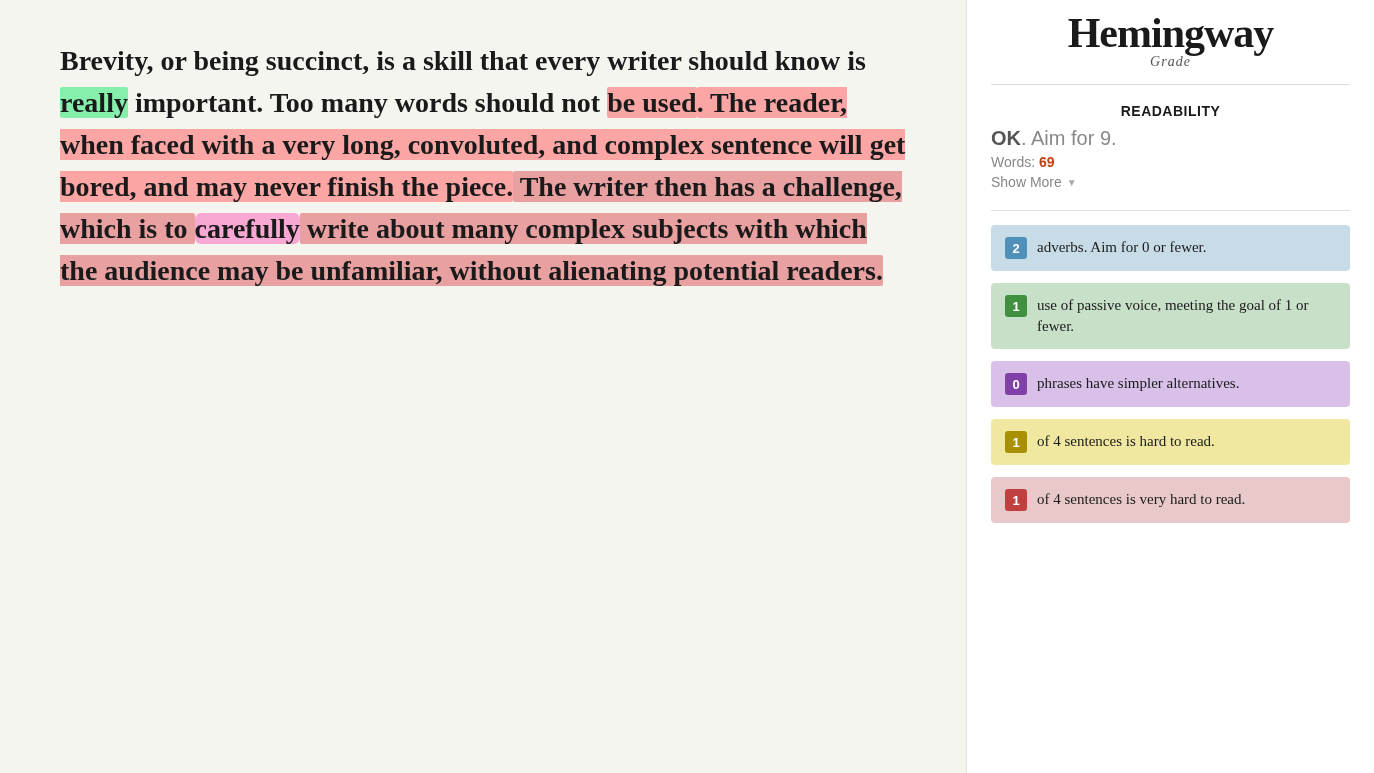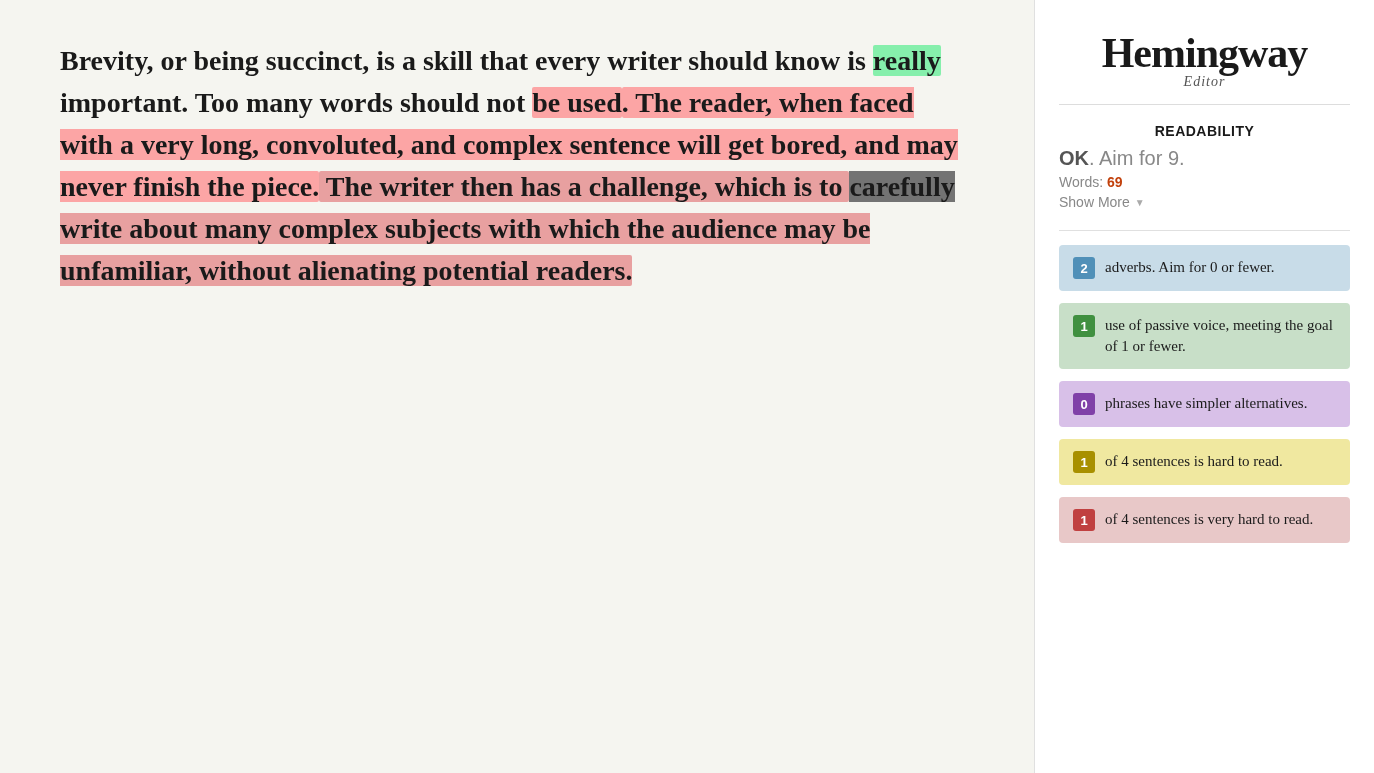--- a/index.html
+++ b/index.html
@@ -35,30 +35,30 @@
     }
     .highlight-yellow {
       background-color: #fca5a5;
       border-radius: 2px;
     }
     .highlight-red {
       background-color: #e8a0a0;
       border-radius: 2px;
     }
     .highlight-purple {
-      background-color: #737373;
-      border-radius: 0;
+      background-color: #f9a8d4;
+      border-radius: 6px;
     }
 
     
     .sidebar {
-      width: 340px;
+      width: 408px;
       background: #ffffff;
       border-left: 1px solid #e0e0e0;
-      padding: 32px 24px;
+      padding: 12px 24px;
       overflow-y: auto;
     }
 
     .app-title {
       text-align: center;
       margin-bottom: 18px;
       padding-bottom: 14px;
       border-bottom: 1px solid #ddd;
     }
 
@@ -211,21 +211,21 @@
 <div class="editor-area">
   <div class="editor-content">
     <span>Brevity, or being succinct, is a skill that every writer should know is </span><span class="highlight-blue">really</span><span> important. Too many words should not </span><span class="highlight-yellow">be used</span><span class="highlight-yellow">. The reader, when faced with a very long, convoluted, and complex sentence will get bored, and may never finish the piece.</span><span class="highlight-red"> The writer then has a challenge, which is to </span><span class="highlight-purple">carefully</span><span class="highlight-red"> write about many complex subjects with which the audience may be unfamiliar, without alienating potential readers.</span>
   </div>
 </div>
 
 <div class="sidebar">
 
   <div class="app-title">
     <div class="app-title-main">Hemingway</div>
-    <div class="app-title-sub">Editor</div>
+    <div class="app-title-sub">Grade</div>
   </div>
 
   <div class="readability-label">Readability</div>
   <div class="grade-subtext">
     <strong>OK</strong><span>. Aim for 9.</span>
   </div>
 
   <div class="words-line">
     <span>Words</span>: <strong>69</strong>
   </div>

